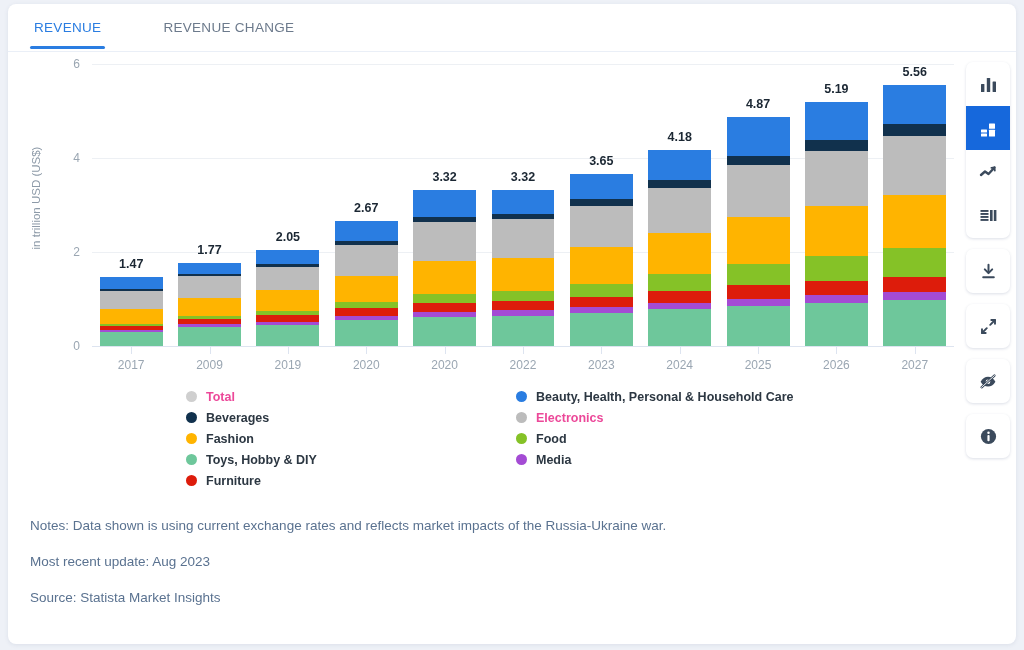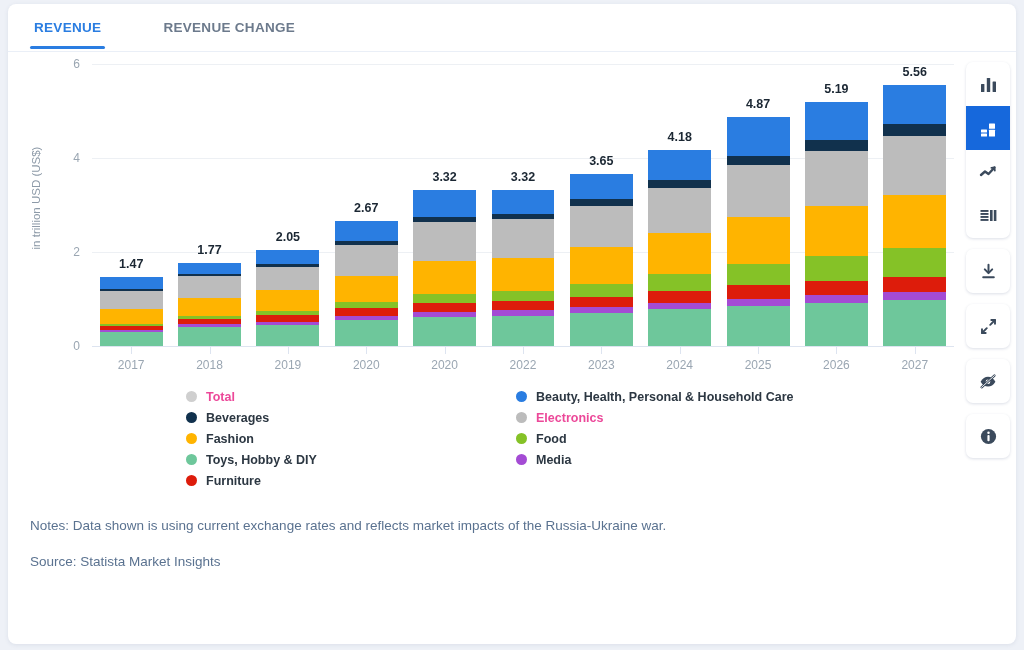--- a/index.html
+++ b/index.html
@@ -24,21 +24,21 @@
     position: absolute; left: 0; top: 0;
     width: 100%; height: 48px;
     border-bottom: 1px solid #eaeff7;
     display: flex; align-items: center;
   }
   .tab {
     position: relative;
     height: 52px;
     display: flex; align-items: center;
     font-size: 13.5px;
-    font-weight: bold;
+    font-weight: normal;
     letter-spacing: 0.3px;
     color: #6c7a8c;
     cursor: pointer;
     padding: 0 4px;
   }
   .tab.active { color: #2a7de1; }
   .tab.active::after {
     content: "";
     position: absolute;
     left: 0; right: 0; bottom: 5px;
@@ -220,21 +220,21 @@
             <div class="seg" style="height: 18.8px; background: rgb(110, 199, 155);"></div>
             <div class="seg" style="height: 2.82px; background: rgb(164, 75, 212);"></div>
             <div class="seg" style="height: 5.17px; background: rgb(221, 28, 11);"></div>
             <div class="seg" style="height: 3.29px; background: rgb(133, 194, 39);"></div>
             <div class="seg" style="height: 18.33px; background: rgb(255, 180, 0);"></div>
             <div class="seg" style="height: 21.15px; background: rgb(188, 188, 188);"></div>
             <div class="seg" style="height: 2.35px; background: rgb(17, 49, 77);"></div>
             <div class="seg" style="height: 11.28px; background: rgb(42, 125, 225);"></div>
           </div>
           <div class="xtickmark"></div>
-          <div class="xtick">2018</div>
+          <div class="xtick">2009</div>
         </div>
         <div class="barcol">
           <div class="bartotal" style="bottom: 102.35px;">2.05</div>
           <div class="stack">
             <div class="seg" style="height: 21.15px; background: rgb(110, 199, 155);"></div>
             <div class="seg" style="height: 3.29px; background: rgb(164, 75, 212);"></div>
             <div class="seg" style="height: 6.11px; background: rgb(221, 28, 11);"></div>
             <div class="seg" style="height: 4.7px; background: rgb(133, 194, 39);"></div>
             <div class="seg" style="height: 20.68px; background: rgb(255, 180, 0);"></div>
             <div class="seg" style="height: 23.5px; background: rgb(188, 188, 188);"></div>
@@ -401,20 +401,21 @@
         <span class="legend-label">Food</span>
       </div>
       <div class="legend-item">
         <span class="legend-dot" style="background: rgb(164, 75, 212);"></span>
         <span class="legend-label">Media</span>
       </div>
     </div>
 
   <div class="footer">
     <p>Notes: Data shown is using current exchange rates and reflects market impacts of the Russia-Ukraine war.</p>
+    <p>Most recent update: Aug 2023</p>
     <p>Source: Statista Market Insights</p>
   </div>
 
   <div class="toolbar">
     <div class="tb-group">
       <div class="tb-btn">
         <svg width="17" height="17" viewBox="0 0 17 17" fill="currentColor">
           <rect x="1" y="8" width="3.4" height="8" rx="0.6"></rect>
           <rect x="6.8" y="2" width="3.4" height="14" rx="0.6"></rect>
           <rect x="12.6" y="5.5" width="3.4" height="10.5" rx="0.6"></rect>

